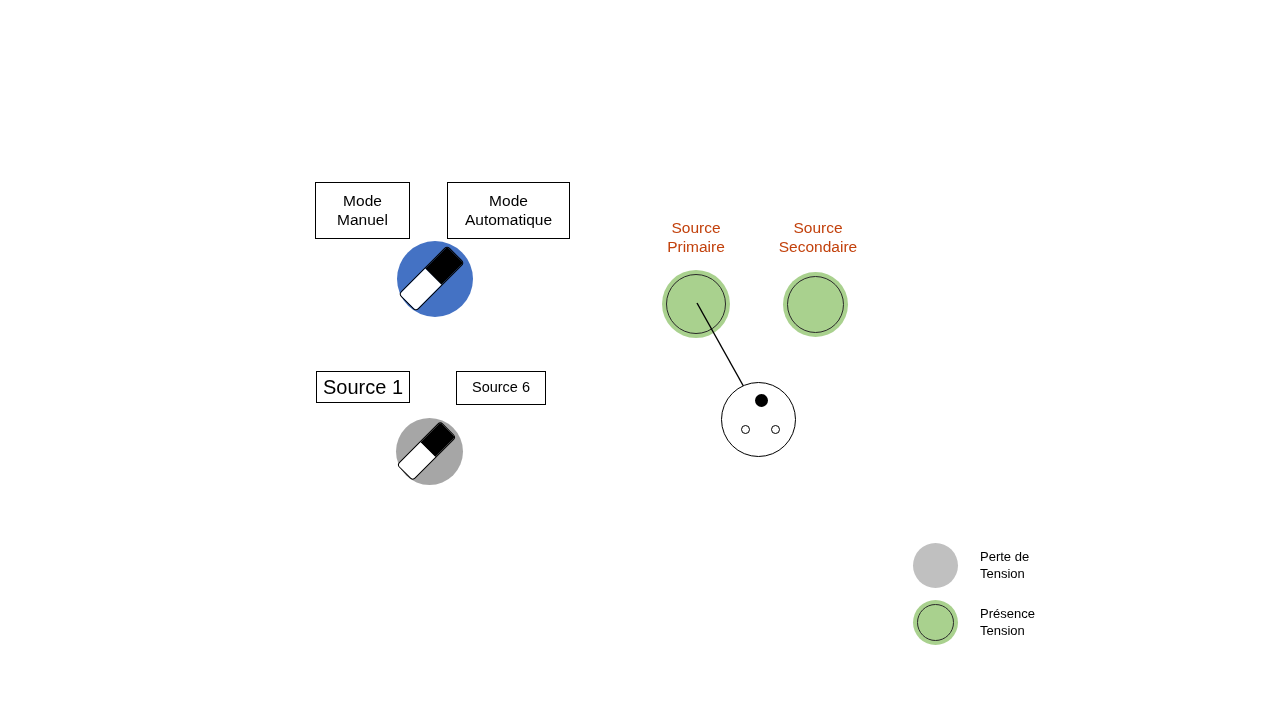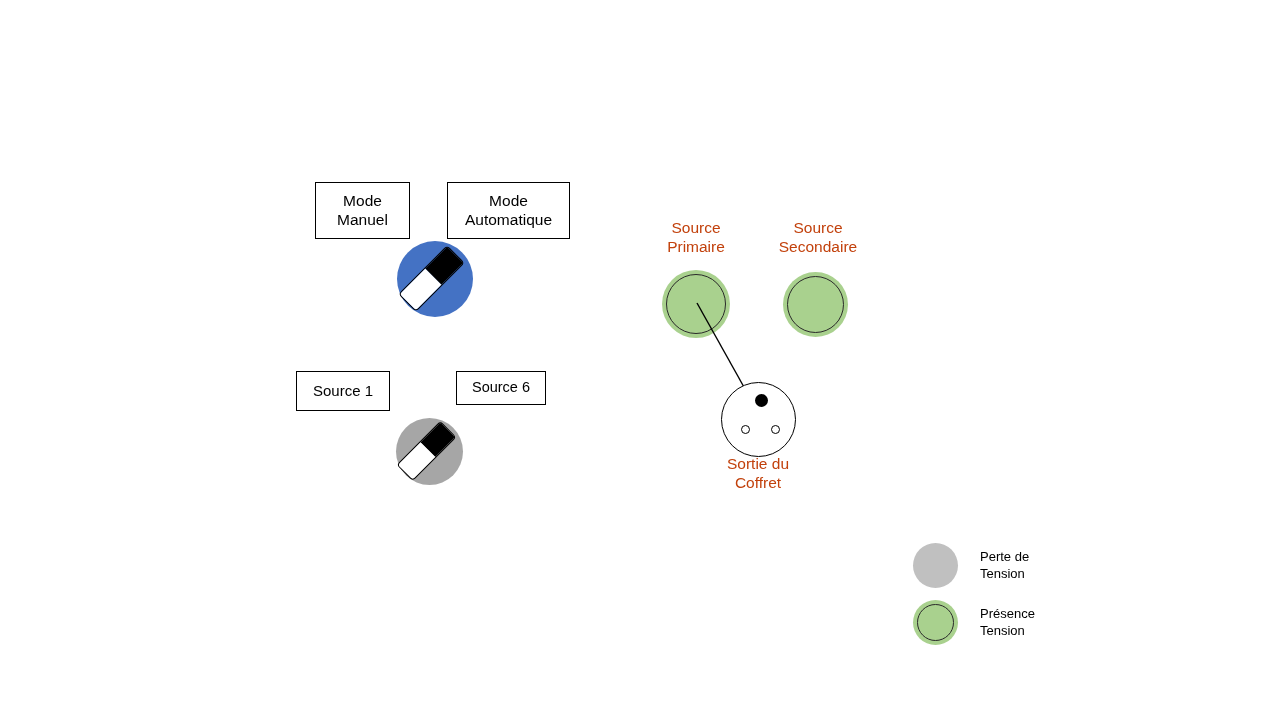--- a/index.html
+++ b/index.html
@@ -33,21 +33,21 @@
     align-items: center;
     justify-content: center;
     text-align: center;
     font-size: 15.5px;
     line-height: 1.22;
     color: #000000;
     white-space: pre-line;
   }
   #box-mode-manuel    { left: 315px; top: 182px; width: 95px;  height: 57px; }
   #box-mode-auto      { left: 447px; top: 182px; width: 123px; height: 57px; }
-  #box-source-1       { left: 296px; top: 371px; width: 94px;  height: 40px; font-size: 15px; }
+  #box-source-1       { left: 316px; top: 371px; width: 94px;  height: 32px; font-size: 20px; }
   #box-source-2       { left: 456px; top: 371px; width: 90px;  height: 34px; font-size: 14.5px; }
 
   
   .switch {
     position: absolute;
     border-radius: 50%;
   }
   .switch .knob-handle {
     position: absolute;
     box-sizing: border-box;
@@ -253,22 +253,20 @@
     </defs>
     <line x1="697" y1="303" x2="754" y2="405" stroke="#000000" stroke-width="1.4" marker-end="url(#arrowhead)"></line>
   </svg>
 
   <div id="socket">
     <div class="earth-pin"></div>
     <div class="pin-hole left"></div>
     <div class="pin-hole right"></div>
   </div>
 
-  <div class="caption" id="caption-sortie">Sortie du
-Coffret</div>
 
   <div id="legend">
 
     <div class="legend-row" id="legend-row-perte">
       <div class="legend-swatch" id="swatch-perte" style="background: rgb(192, 192, 192);"></div>
       <div class="legend-text">Perte de
 Tension</div>
     </div>
 
     <div class="legend-row" id="legend-row-presence">

